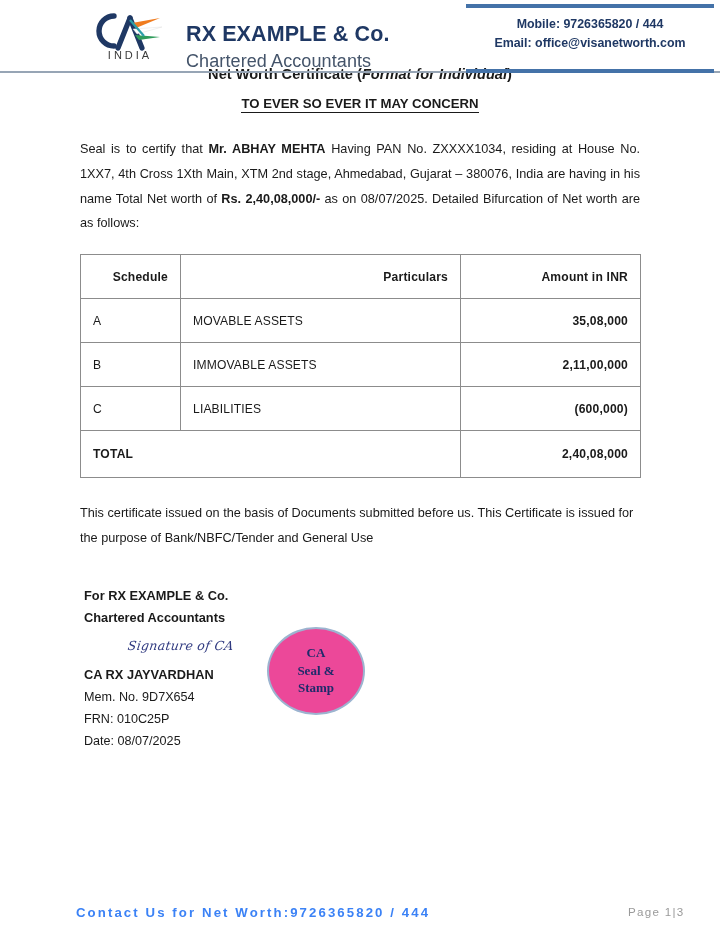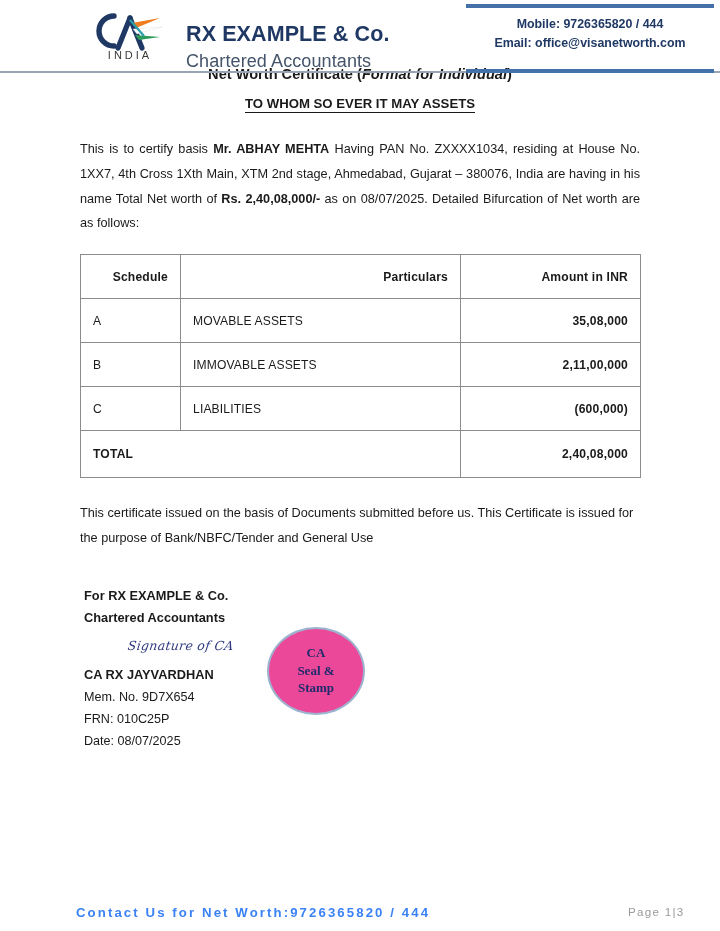--- a/index.html
+++ b/index.html
@@ -224,25 +224,25 @@
     </div>
 
     <div class="header-rule"></div>
     <div class="header-rule-accent"></div>
   </div>
 
   <div class="title1">
     <span>Net Worth Certificate (</span><em>Format for Individual</em><span>)</span>
   </div>
   <div class="title2">
-    <span>TO WHOM SO EVER IT MAY ASSETS</span>
+    <span>TO EVER SO EVER IT MAY CONCERN</span>
   </div>
 
   <div class="para first">
-    <span>This is to certify basis </span><b>Mr. ABHAY MEHTA</b><span> Having PAN No. ZXXXX1034, residing at House No. 1XX7, 4th Cross 1Xth Main, XTM 2nd stage, Ahmedabad, Gujarat – 380076, India are having in his name Total Net worth of </span><b>Rs. 2,40,08,000/-</b><span> as on 08/07/2025. Detailed Bifurcation of Net worth are as follows:</span>
+    <span>Seal is to certify that </span><b>Mr. ABHAY MEHTA</b><span> Having PAN No. ZXXXX1034, residing at House No. 1XX7, 4th Cross 1Xth Main, XTM 2nd stage, Ahmedabad, Gujarat – 380076, India are having in his name Total Net worth of </span><b>Rs. 2,40,08,000/-</b><span> as on 08/07/2025. Detailed Bifurcation of Net worth are as follows:</span>
   </div>
 
   <table class="networth">
     <colgroup>
       <col class="col-sched">
         <col class="col-part">
         <col class="col-amt">
     </colgroup>
     <thead>
       <tr>

